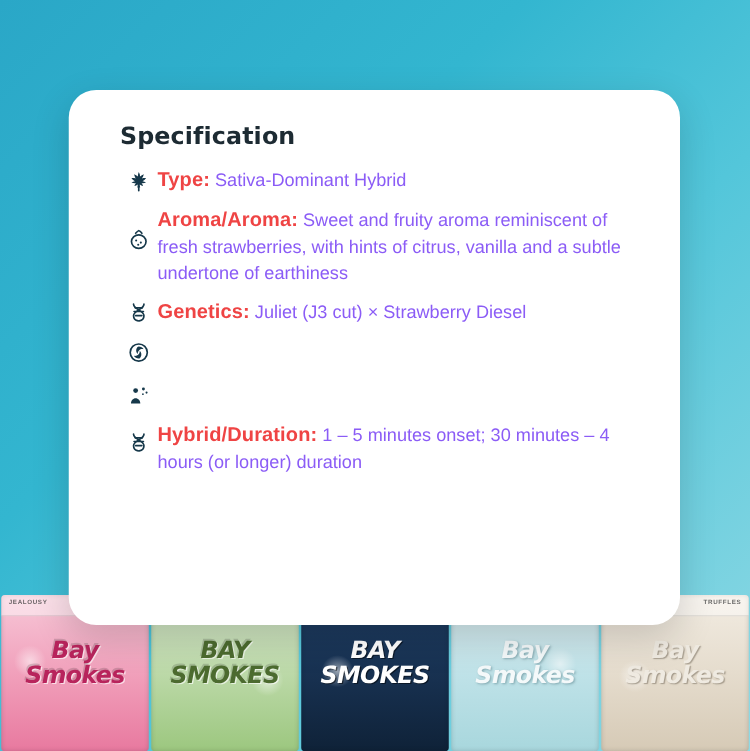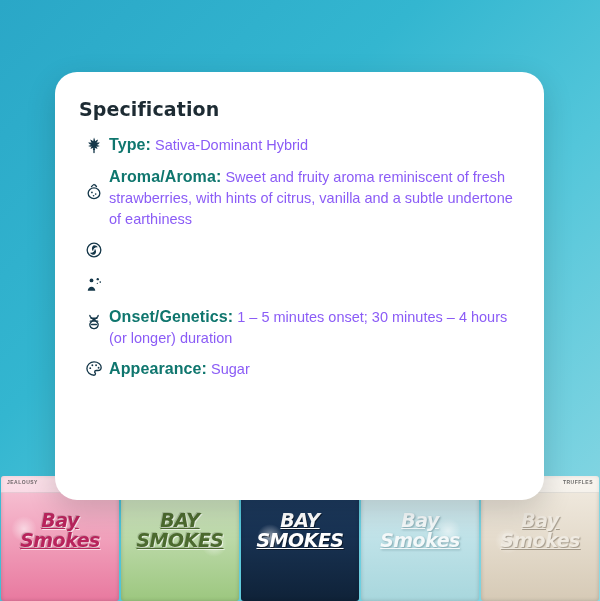--- a/index.html
+++ b/index.html
@@ -62,21 +62,21 @@
     top: 34px;
     text-align: center;
     font-family: "DejaVu Sans", sans-serif;
     font-weight: bold;
     font-style: italic;
     font-size: 19px;
     line-height: 20px;
     letter-spacing: -0.5px;
     text-shadow: 1px 1px 0 rgba(255,255,255,.65), -1px -1px 0 rgba(0,0,0,.15);
   }
-  .bag .brand span { display: block; text-decoration: underline; }
+  .bag .brand span { display: block; }
 
   .bag1 { background: linear-gradient(180deg,#f7c8d8 0%, #f09cb8 55%, #e8799f 100%); }
   .bag1 .brand { color: #b8245c; }
   .bag2 { background: linear-gradient(180deg,#d9ead0 0%, #bcd9a8 50%, #9cc77f 100%); }
   .bag2 .brand { color: #4c6b2f; }
   .bag3 { background: linear-gradient(180deg,#1f3f66 0%, #17304f 55%, #0f2238 100%); }
   .bag3 .brand { color: #ffffff; text-shadow: 1px 1px 0 rgba(0,0,0,.5); }
   .bag4 { background: linear-gradient(180deg,#dff0f3 0%, #bfe2e8 50%, #a8d7dd 100%); }
   .bag4 .brand { color: #f4f9fa; text-shadow: 1px 1px 2px rgba(80,120,130,.55); }
   .bag5 { background: linear-gradient(180deg,#f2ece2 0%, #e5dccd 50%, #d6cab6 100%); }
@@ -95,21 +95,21 @@
     left: 55px;
     top: 72px;
     width: 489px;
     height: 428px;
     background: #ffffff;
     border-radius: 22px;
     box-shadow: 0 10px 30px rgba(0,0,0,0.16);
     overflow: hidden;
   }
   .card-inner {
-    padding: 26px 22px 10px 24px;
+    padding: 26px 22px 10px 41px;
   }
   .card-title {
     font-family: "DejaVu Sans", sans-serif;
     font-size: 19px;
     font-weight: bold;
     color: #1d2b33;
     margin: 0 0 14px 0;
     letter-spacing: .1px;
   }
 
@@ -128,21 +128,21 @@
     padding-top: 1px;
   }
   .spec-icon svg { display: block; }
   .spec-text {
     flex: 1 1 auto;
     font-size: 14.5px;
     line-height: 21px;
     color: #2b3a42;
   }
   .spec-label {
-    color: #0f766e;
+    color: #ef4444;
     font-size: 16px;
     font-weight: 600;
     letter-spacing: .1px;
   }
   .spec-value {
     color: #8b5cf6;
     font-size: 14.5px;
   }
   .ic-dark { fill: none; stroke: #16384a; stroke-width: 1.6; stroke-linecap: round; stroke-linejoin: round; }
   .ic-dark-f { fill: #16384a; }
@@ -228,20 +228,33 @@
             <circle class="ic-dark-f" cx="11.5" cy="16.5" r="1"></circle>
           </svg>
         </div>
         <div class="spec-text">
           <span class="spec-label">Aroma/Aroma:</span>
           <span class="spec-value">Sweet and fruity aroma reminiscent of fresh strawberries, with hints of citrus, vanilla and a subtle undertone of earthiness</span>
         </div>
       </div>
 
 
+      <div class="spec-row">
+        <div class="spec-icon">
+          <svg width="20" height="20" viewBox="0 0 24 24">
+            <path class="ic-dark" d="M7 4c0 5 10 6 10 11 0 2.5-2 4.5-4.5 5"></path>
+            <path class="ic-dark" d="M17 4c0 5-10 6-10 11 0 2.5 2 4.5 4.5 5"></path>
+            <path class="ic-dark" d="M8.5 7.5h7M7.5 11h9M9 15h6"></path>
+          </svg>
+        </div>
+        <div class="spec-text">
+          <span class="spec-label">Genetics:</span>
+          <span class="spec-value">Juliet (J3 cut) × Strawberry Diesel</span>
+        </div>
+      </div>
 
       <div class="spec-row">
         <div class="spec-icon">
           <svg width="20" height="20" viewBox="0 0 24 24">
             <circle class="ic-dark" cx="12" cy="12" r="8.2"></circle>
             <path class="ic-dark-f" d="M12 6.2c2 0 3.7 1 4.7 2.6-1.9-.3-3.4.2-4.4 1.2-1 1-1.4 2.3-1.2 3.6-1.3-1.1-1.8-2.8-1.5-4.4.5-1.8 1.4-3 2.4-3z"></path>
             <path class="ic-dark-f" d="M12 17.8c-2 0-3.7-1-4.7-2.6 1.9.3 3.4-.2 4.4-1.2 1-1 1.4-2.3 1.2-3.6 1.3 1.1 1.8 2.8 1.5 4.4-.5 1.8-1.4 3-2.4 3z"></path>
           </svg>
         </div>
       </div>
@@ -260,36 +273,21 @@
 
       <div class="spec-row">
         <div class="spec-icon" style="padding-top:6px;">
           <svg width="20" height="20" viewBox="0 0 24 24">
             <path class="ic-dark" d="M7 4c0 5 10 6 10 11 0 2.5-2 4.5-4.5 5"></path>
             <path class="ic-dark" d="M17 4c0 5-10 6-10 11 0 2.5 2 4.5 4.5 5"></path>
             <path class="ic-dark" d="M8.5 7.5h7M7.5 11h9M9 15h6"></path>
           </svg>
         </div>
         <div class="spec-text">
-          <span class="spec-label">Onset/Genetics:</span>
+          <span class="spec-label">Hybrid/Duration:</span>
           <span class="spec-value">1 – 5 minutes onset; 30 minutes – 4 hours (or longer) duration</span>
         </div>
       </div>
 
-      <div class="spec-row">
-        <div class="spec-icon">
-          <svg width="20" height="20" viewBox="0 0 24 24">
-            <path class="ic-dark" d="M12 3.5c-4.7 0-8.5 3.6-8.5 8s3.8 8 8.5 8c1 0 1.8-.8 1.8-1.7 0-.5-.2-.9-.5-1.2-.3-.3-.5-.7-.5-1.1 0-.9.8-1.7 1.8-1.7h2c2.2 0 4-1.7 4-3.9 0-3.6-3.8-6.4-8.6-6.4z"></path>
-            <circle class="ic-dark-f" cx="7.5" cy="11" r="1.1"></circle>
-            <circle class="ic-dark-f" cx="10" cy="7.5" r="1.1"></circle>
-            <circle class="ic-dark-f" cx="14.5" cy="7.5" r="1.1"></circle>
-            <circle class="ic-dark-f" cx="17.5" cy="10.5" r="1.1"></circle>
-          </svg>
-        </div>
-        <div class="spec-text">
-          <span class="spec-label">Appearance:</span>
-          <span class="spec-value">Sugar</span>
-        </div>
-      </div>
 
     </div>
   </div>
 </div>
 
 </body></html>

